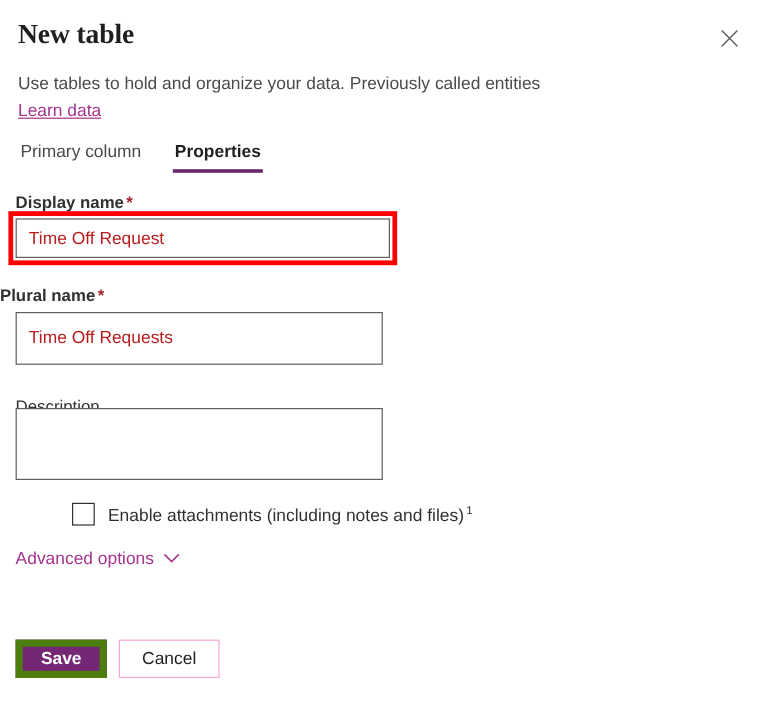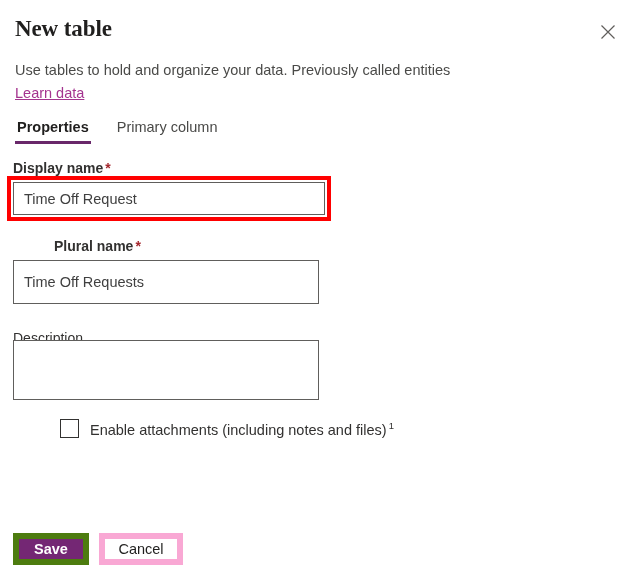--- a/index.html
+++ b/index.html
@@ -108,21 +108,21 @@
     font-weight: 600;
     margin-left: 2px;
   }
   .text-input {
     position: absolute;
     box-sizing: border-box;
     border: 1px solid #605e5c;
     background: #ffffff;
     font-family: "Liberation Sans", sans-serif;
     font-size: 14.5px;
-    color: #404040;
+    color: #b91c1c;
     padding: 0 10px;
     outline: none;
   }
   textarea.text-input {
     padding: 7px 10px;
     resize: none;
     line-height: 18px;
   }
   
   .annot-box {
@@ -199,21 +199,21 @@
     color: #ffffff;
     border: 6px solid #4d7c0f;
     font-weight: 600;
   }
   .btn-cancel {
     left: 99px;
     top: 533px;
     width: 84px;
     background: #ffffff;
     color: #201f1e;
-    border: 6px solid #f9a8d4;
+    border: 1px solid #f9a8d4;
   }
 </style>
 </head>
 <body>
 
 <div class="panel">
 
   <div class="header">
     <div class="title">New table</div>
     <div class="subtitle">Use tables to hold and organize your data. Previously called entities</div>
@@ -222,42 +222,50 @@
 
   <button class="close-btn">
     <span>
       <svg width="16" height="16" viewBox="0 0 16 16" aria-hidden="true">
         <path d="M1.5 1.5 L14.5 14.5 M14.5 1.5 L1.5 14.5" stroke="#605e5c" stroke-width="1.2" fill="none"></path>
       </svg>
     </span>
   </button>
 
   <div class="tabs">
+    <div class="tab">Primary column</div>
     <div class="tab active">Properties</div>
-    <div class="tab">Primary column</div>
   </div>
 
   <div class="field-label" style="left:13px; top:159px;">
     <span>Display name</span><span class="req">*</span>
   </div>
   <input class="text-input" style="left: 13px; top: 182px; width: 312px; height: 33px;" value="Time Off Request">
   <div class="annot-box"></div>
 
-  <div class="field-label" style="left:13px; top:237px;padding-left:41px;">
+  <div class="field-label" style="left:0; top:237px;">
     <span>Plural name</span><span class="req">*</span>
   </div>
   <input class="text-input" style="left: 13px; top: 260px; width: 306px; height: 44px;" value="Time Off Requests">
 
   <div class="field-label normal" style="left:13px; top:329px;">Description</div>
   <textarea class="text-input" style="left: 13px; top: 340px; width: 306px; height: 60px;" placeholder=""></textarea>
 
   <div class="checkbox-row">
     <span class="checkbox-box"></span>
     <span class="checkbox-label">
       <span>Enable attachments (including notes and files)</span><sup>1</sup>
     </span>
   </div>
 
+  <div class="advanced">
+    <span class="advanced-label">Advanced options</span>
+    <span>
+      <svg width="14" height="9" viewBox="0 0 14 9" aria-hidden="true">
+        <path d="M1 1 L7 7 L13 1" stroke="#a4348f" stroke-width="1.3" fill="none"></path>
+      </svg>
+    </span>
+  </div>
 
   <button class="btn btn-save">Save</button>
   <button class="btn btn-cancel">Cancel</button>
 
 </div>
 
 </body></html>

